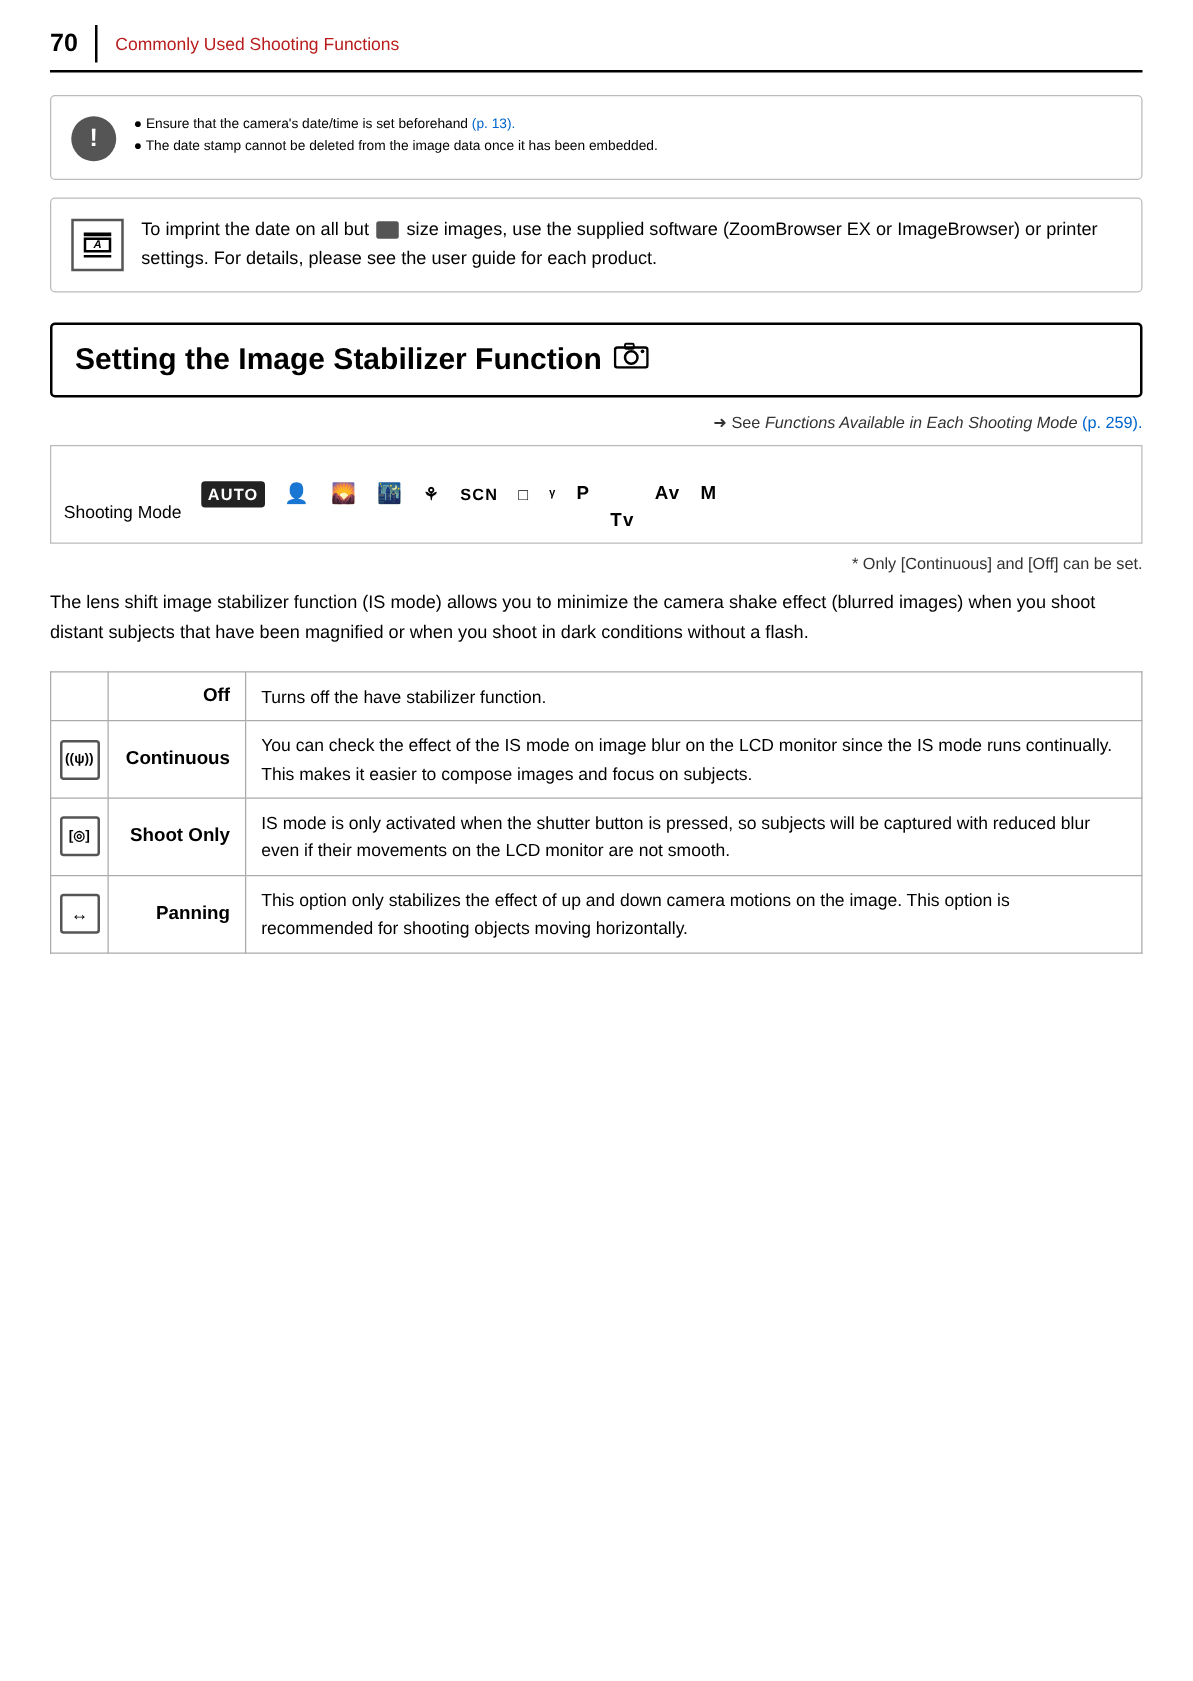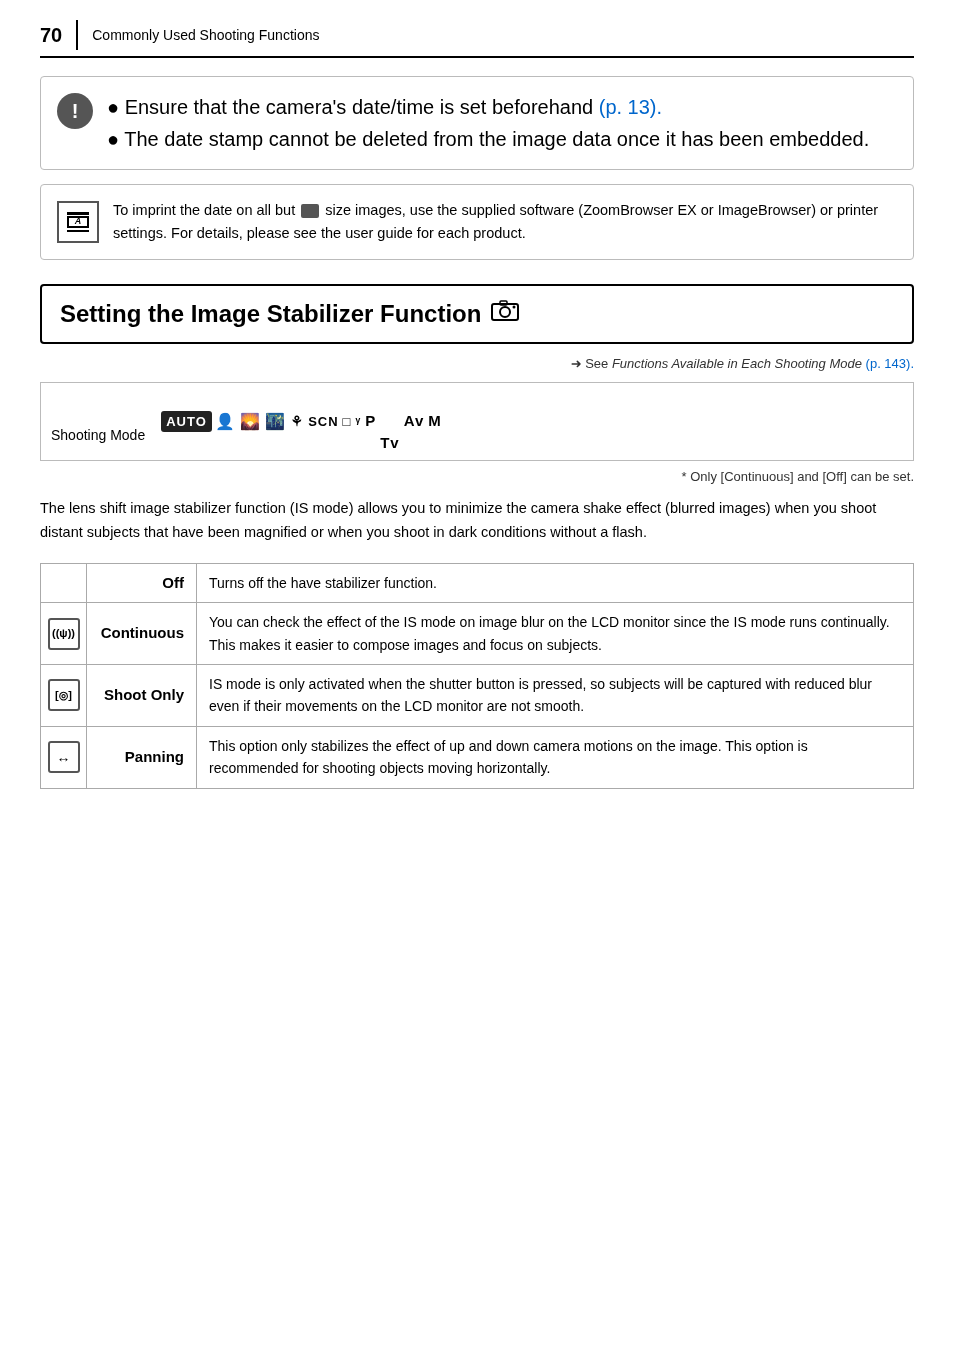--- a/index.html
+++ b/index.html
@@ -23,21 +23,21 @@
     }
     .page-number {
       font-size: 20px;
       font-weight: bold;
       margin-right: 14px;
       padding-right: 14px;
       border-right: 2px solid #000;
     }
     .page-subtitle {
       font-size: 14px;
-      color: #000000;
+      color: #b91c1c;
     }
 
     
     .warning-box {
       display: flex;
       align-items: flex-start;
       border: 1.5px solid #bbb;
       border-radius: 4px;
       padding: 14px 16px;
       margin-bottom: 14px;
@@ -54,21 +54,21 @@
       justify-content: center;
       margin-right: 14px;
       margin-top: 2px;
     }
     .warning-icon-inner {
       color: #fff;
       font-size: 20px;
       font-weight: bold;
       line-height: 1;
     }
-    .warning-text { font-size: 20px; line-height: 1.6; }
+    .warning-text { font-size: 11px; line-height: 1.6; }
     .warning-text .link { color: #0066cc; text-decoration: none; }
 
     
     .info-box {
       display: flex;
       align-items: flex-start;
       border: 1.5px solid #bbb;
       border-radius: 4px;
       padding: 14px 16px;
       margin-bottom: 24px;
@@ -132,21 +132,21 @@
       margin-right: 16px;
       white-space: nowrap;
       margin-top: 28px;
     }
     .shooting-modes-icons {
       font-size: 16px;
       font-weight: bold;
       letter-spacing: 1px;
       display: flex;
       align-items: center;
-      gap: 4px;
+      gap: 16px;
     }
     .mode-auto {
       background: #222;
       color: #fff;
       border-radius: 3px;
       padding: 1px 5px;
       font-size: 13px;
       font-weight: bold;
     }
 
@@ -270,21 +270,21 @@
     <svg width="28" height="22" viewBox="0 0 28 22">
       <rect x="1" y="5" width="26" height="16" rx="2" fill="none" stroke="#000" stroke-width="2"></rect>
       <circle cx="14" cy="13" r="5" fill="none" stroke="#000" stroke-width="2"></circle>
       <rect x="9" y="2" width="7" height="4" rx="1" fill="none" stroke="#000" stroke-width="1.5"></rect>
       <circle cx="23" cy="8" r="1.5" fill="#000"></circle>
     </svg>
   </span>
 </div>
 
 <div class="see-note">
-  ➜ See <em>Functions Available in Each Shooting Mode</em> <span class="link">(p. 143).</span>
+  ➜ See <em>Functions Available in Each Shooting Mode</em> <span class="link">(p. 259).</span>
 </div>
 
 <div class="shooting-mode-row">
   <span class="shooting-mode-label">Shooting Mode</span>
   <div class="shooting-modes-icons">
     <span class="mode-auto">AUTO</span>
     <span>👤</span>
     <span>🌄</span>
     <span>🌃</span>
     <span style="font-size:14px;">⚘</span>

